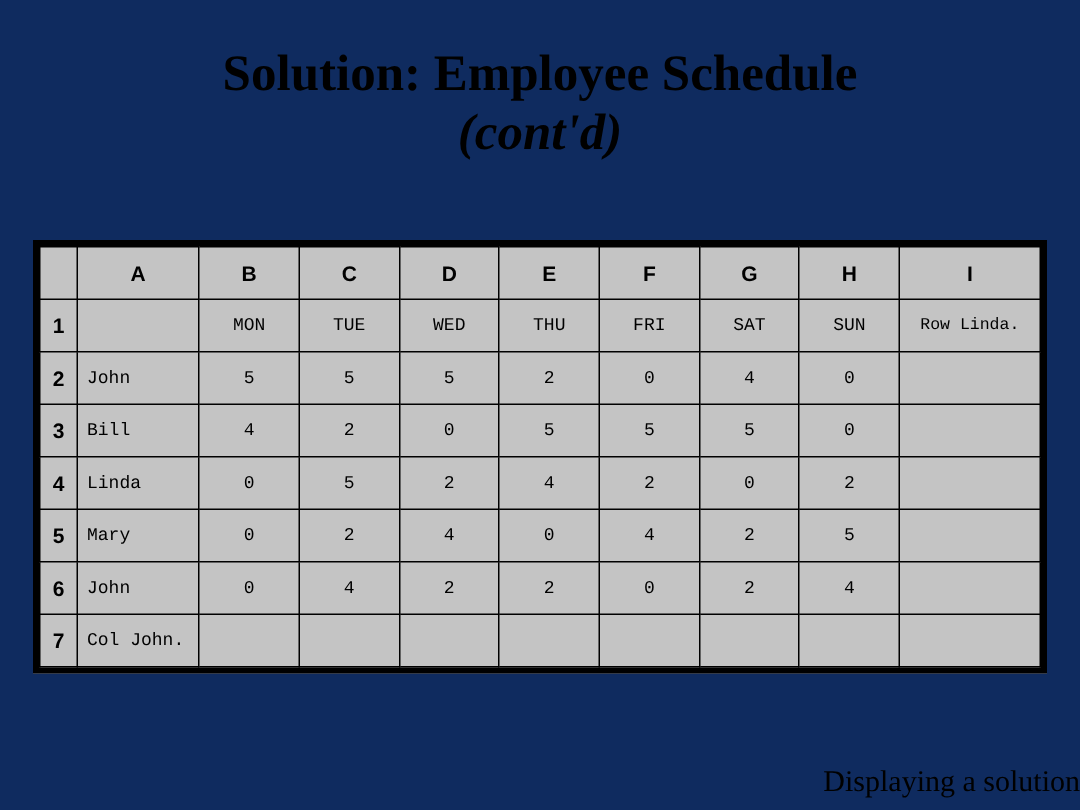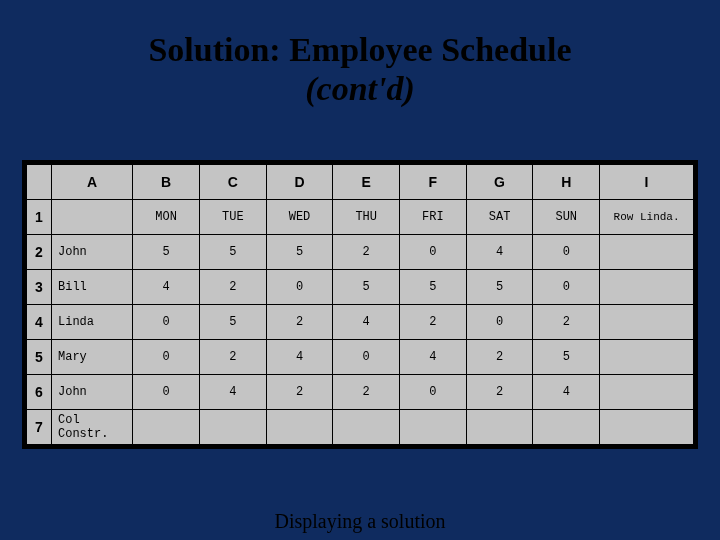--- a/index.html
+++ b/index.html
@@ -82,21 +82,21 @@
   }
   col.rownum { width: 24px; }
   col.colA   { width: 78px; }
   col.colB, col.colC, col.colD, col.colE, col.colF, col.colG, col.colH { width: 64px; }
   col.colI   { width: 90px; }
   .caption {
     position: absolute;
     left: 0;
     right: 0;
     top: 490px;
-    text-align: center;
+    text-align: right;
     font-size: 20px;
     font-family: "Times New Roman", Times, serif;
   }
 </style>
 </head>
 <body>
 
 <div class="slide">
 
   <div class="title">
@@ -206,21 +206,21 @@
           <td>2</td>
           <td>2</td>
           <td>0</td>
           <td>2</td>
           <td>4</td>
           <td></td>
         </tr>
 
         <tr>
           <th class="rowhead">7</th>
-          <td class="label-cell">Col Constr.</td>
+          <td class="label-cell">Col John.</td>
           <td></td>
           <td></td>
           <td></td>
           <td></td>
           <td></td>
           <td></td>
           <td></td>
           <td></td>
         </tr>
       </tbody>

